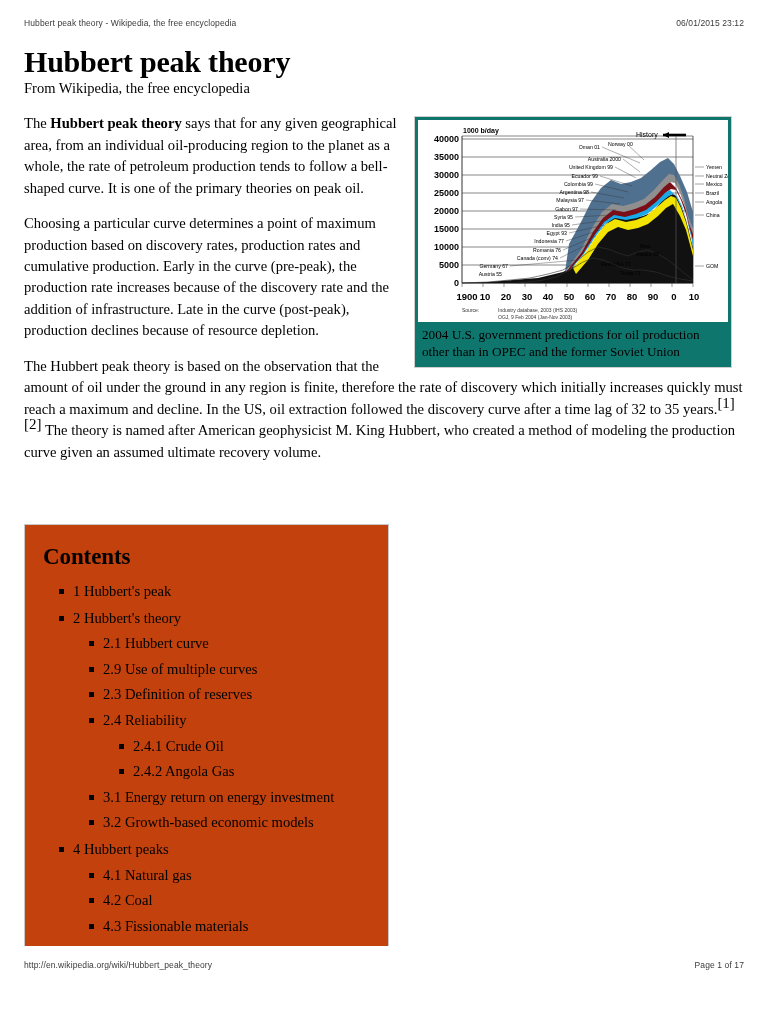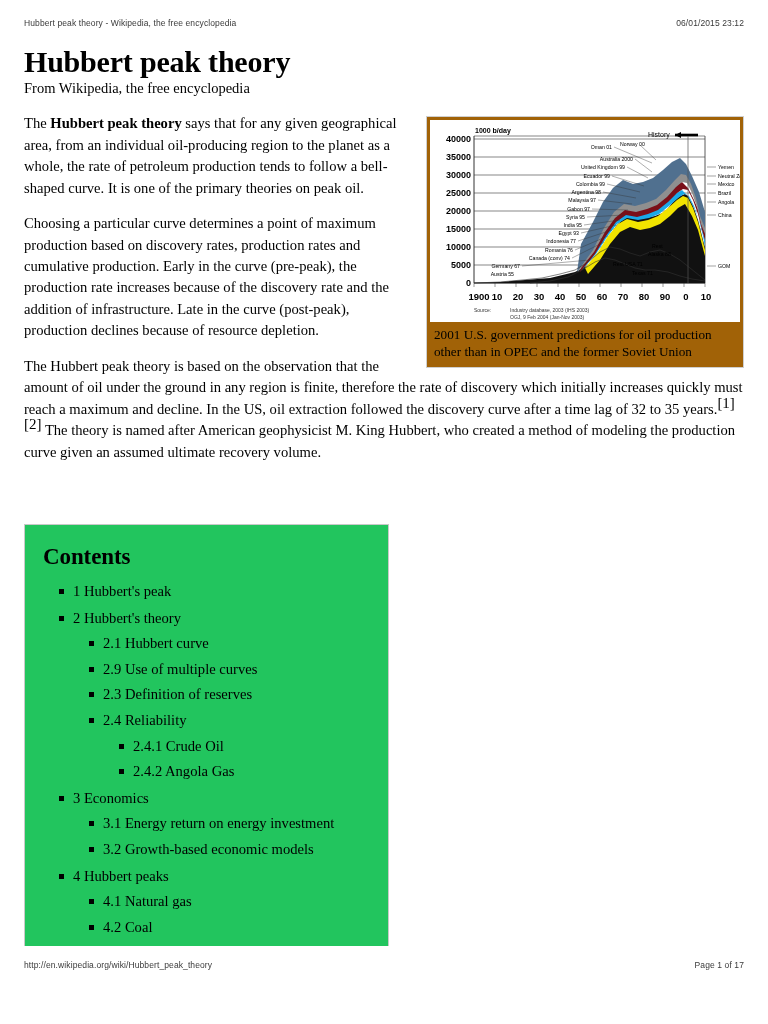--- a/index.html
+++ b/index.html
@@ -66,22 +66,22 @@
     font-size: 14.5px;
     margin: 0 0 16px 0;
     line-height: 1.2;
   }
 
   
   .figure {
     float: right;
     width: 318px;
     border: 1px solid #cfcfcf;
-    background: #a16207;
-    margin: 3px 0 6px 14px;
+    background: #0f766e;
+    margin: 3px 12px 6px 14px;
     padding: 3px 3px 0 3px;
     box-sizing: border-box;
   }
   .figure-caption {
     font-size: 13.2px;
     line-height: 1.28;
     padding: 5px 4px 6px 4px;
     color: #000;
   }
 
@@ -110,21 +110,21 @@
   }
 
   
   .toc {
     clear: both;
     border: 1px solid #c9c9c9;
     width: 365px;
     box-sizing: border-box;
     padding: 16px 18px 10px 18px;
     margin-top: 18px;
-    background: #22c55e;
+    background: #c2410c;
   }
   .toc h2 {
     font-size: 23px;
     font-weight: bold;
     margin: 3px 0 14px 0;
     letter-spacing: -0.1px;
   }
   .toc ul {
     list-style: none;
     margin: 0;
@@ -334,21 +334,21 @@
           <text x="276" y="180">10</text>
         </g>
 
         <g font-family="Liberation Sans, sans-serif" font-size="5" fill="#333">
           <text x="44" y="192">Source:</text>
           <text x="80" y="192">Industry database, 2003 (IHS 2003)</text>
           <text x="80" y="199">OGJ, 9 Feb 2004 (Jan-Nov 2003)</text>
         </g>
       </svg>
     </div>
-    <div class="figure-caption">2001 U.S. government predictions for oil production other than in OPEC and the former Soviet Union</div>
+    <div class="figure-caption">2004 U.S. government predictions for oil production other than in OPEC and the former Soviet Union</div>
   </div>
 
   <p class="body"><span>The </span><b>Hubbert peak theory</b><span> says that for any given geographical area, from an individual oil-producing region to the planet as a whole, the rate of petroleum production tends to follow a bell-shaped curve. It is one of the primary theories on peak oil.</span></p>
 
   <p class="body">Choosing a particular curve determines a point of maximum production based on discovery rates, production rates and cumulative production. Early in the curve (pre-peak), the production rate increases because of the discovery rate and the addition of infrastructure. Late in the curve (post-peak), production declines because of resource depletion.</p>
 
   <p class="body"><span>The Hubbert peak theory is based on the observation that the amount of oil under the ground in any region is finite, therefore the rate of discovery which initially increases quickly must reach a maximum and decline. In the US, oil extraction followed the discovery curve after a time lag of 32 to 35 years.</span><sup class="ref">[1][2]</sup><span> The theory is named after American geophysicist M. King Hubbert, who created a method of modeling the production curve given an assumed ultimate recovery volume.</span></p>
 
 </div>
 
@@ -357,21 +357,20 @@
     <h2>Contents</h2>
     <ul id="toc-list">
         <li class="lvl1"><span>1 Hubbert's peak</span></li>
         <li class="lvl1"><span>2 Hubbert's theory</span></li>
         <li class="lvl2"><span>2.1 Hubbert curve</span></li>
         <li class="lvl2"><span>2.9 Use of multiple curves</span></li>
         <li class="lvl2"><span>2.3 Definition of reserves</span></li>
         <li class="lvl2"><span>2.4 Reliability</span></li>
         <li class="lvl3"><span>2.4.1 Crude Oil</span></li>
         <li class="lvl3"><span>2.4.2 Angola Gas</span></li>
-        <li class="lvl1"><span>3 Economics</span></li>
         <li class="lvl2"><span>3.1 Energy return on energy investment</span></li>
         <li class="lvl2"><span>3.2 Growth-based economic models</span></li>
         <li class="lvl1"><span>4 Hubbert peaks</span></li>
         <li class="lvl2"><span>4.1 Natural gas</span></li>
         <li class="lvl2"><span>4.2 Coal</span></li>
         <li class="lvl2"><span>4.3 Fissionable materials</span></li>
       </ul>
   </div>
 </div>
 

